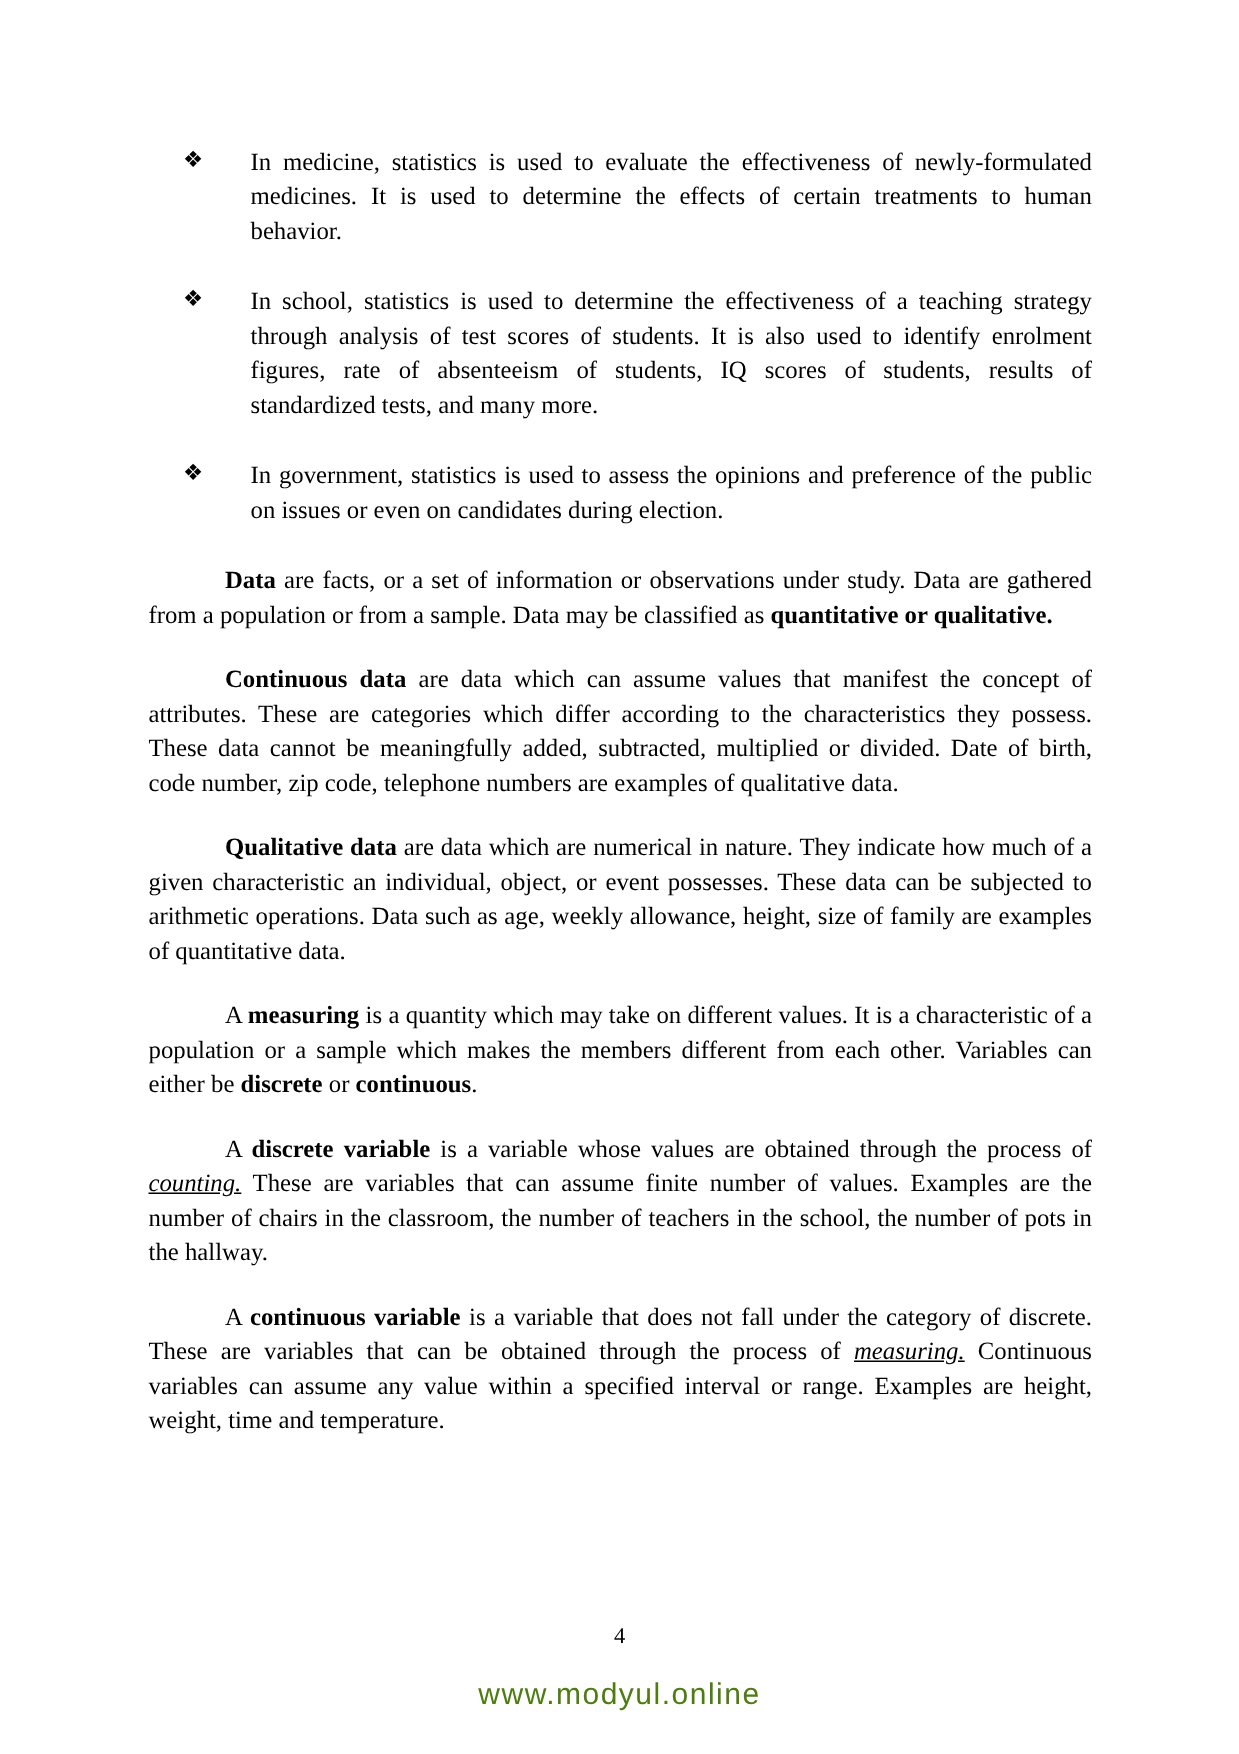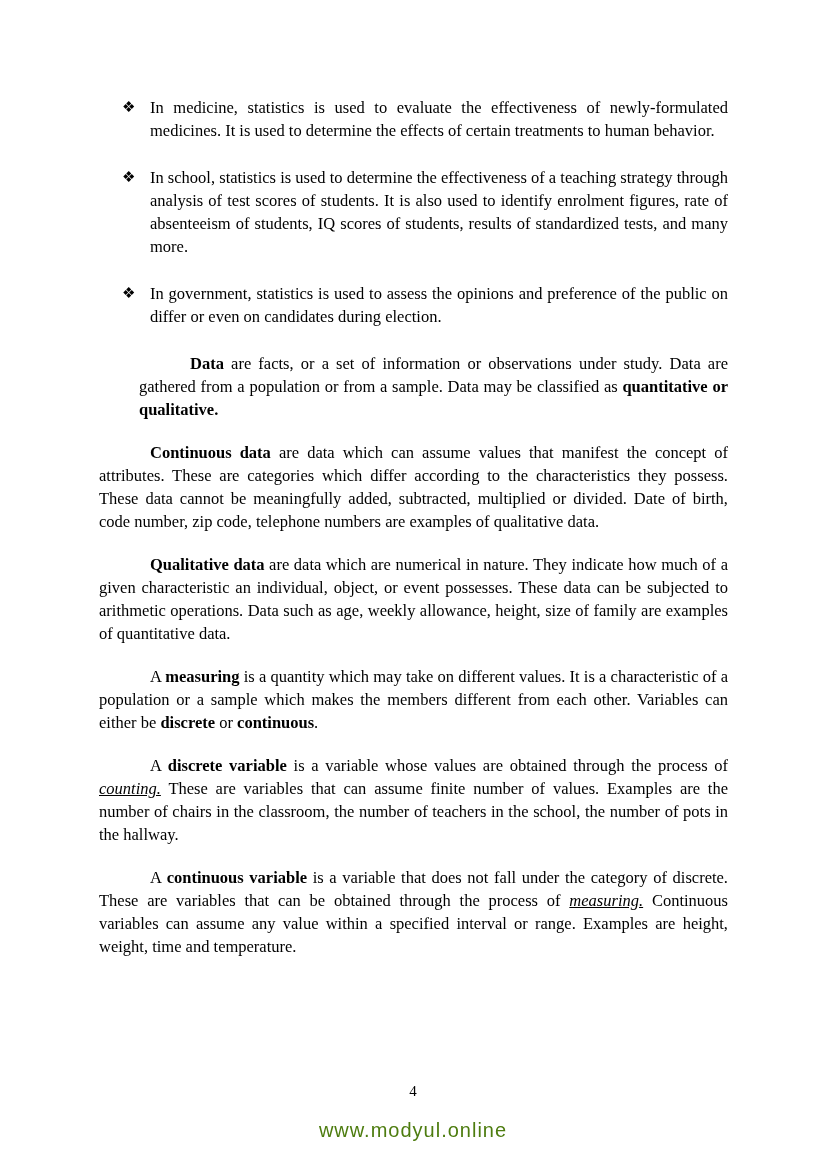--- a/index.html
+++ b/index.html
@@ -34,35 +34,35 @@
   }
   .bullet-glyph {
     flex: none;
     width: 28px;
     margin-left: 23px;
     font-size: 15px;
   }
   .bullet-text {
     flex: 1;
     text-align: justify;
+    margin-left: 17px;
   }
   h2.section-heading {
     font-size: 20px;
     line-height: 26px;
     font-weight: bold;
     margin: 17px 0 0 0;
     text-align: left;
   }
   p.body-para {
     margin: 20px 0 0 0;
     text-indent: 51px;
   }
   p.first-para {
     margin-top: 22px;
-    margin-left: 40px;
   }
   .iu {
     font-style: italic;
     text-decoration: underline;
   }
   .footer-pagenum {
     position: absolute;
     top: 1082px;
     left: 0;
     width: 826px;
@@ -94,21 +94,21 @@
       <span class="bullet-text">In medicine, statistics is used to evaluate the effectiveness of newly-formulated medicines. It is used to determine the effects of certain treatments to human behavior.</span>
     </div>
 
     <div class="bullet-item">
       <span class="bullet-glyph">❖</span>
       <span class="bullet-text">In school, statistics is used to determine the effectiveness of a teaching strategy through analysis of test scores of students. It is also used to identify enrolment figures, rate of absenteeism of students, IQ scores of students, results of standardized tests, and many more.</span>
     </div>
 
     <div class="bullet-item">
       <span class="bullet-glyph">❖</span>
-      <span class="bullet-text">In government, statistics is used to assess the opinions and preference of the public on differ or even on candidates during election.</span>
+      <span class="bullet-text">In government, statistics is used to assess the opinions and preference of the public on issues or even on candidates during election.</span>
     </div>
 
 
     <p class="body-para first-para"><b>Data</b><span> are facts, or a set of information or observations under study. Data are gathered from a population or from a sample. Data may be classified as </span><b>quantitative or qualitative.</b></p>
 
     <p class="body-para"><b>Continuous data</b><span> are data which can assume values that manifest the concept of attributes. These are categories which differ according to the characteristics they possess. These data cannot be meaningfully added, subtracted, multiplied or divided. Date of birth, code number, zip code, telephone numbers are examples of qualitative data.</span></p>
 
     <p class="body-para"><b>Qualitative data</b><span> are data which are numerical in nature. They indicate how much of a given characteristic an individual, object, or event possesses. These data can be subjected to arithmetic operations. Data such as age, weekly allowance, height, size of family are examples of quantitative data.</span></p>
 
     <p class="body-para"><span>A </span><b>measuring</b><span> is a quantity which may take on different values. It is a characteristic of a population or a sample which makes the members different from each other. Variables can either be </span><b>discrete</b><span> or </span><b>continuous</b><span>.</span></p>

